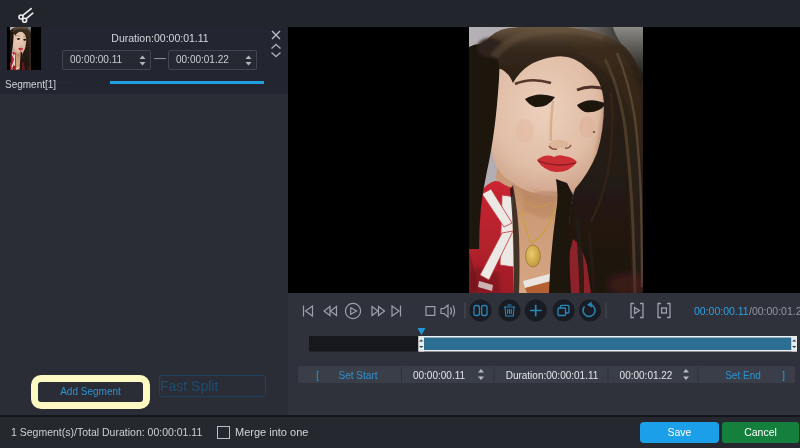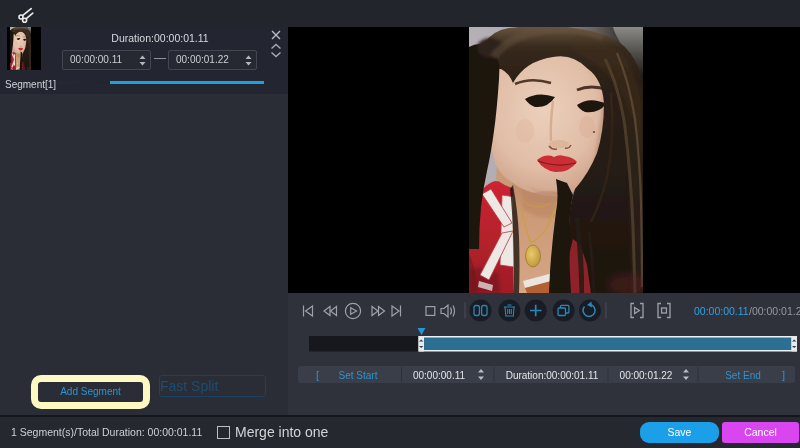--- a/index.html
+++ b/index.html
@@ -278,17 +278,17 @@
     <text x="254" y="12.5" font-family="Liberation Sans" font-size="10" fill="#e3e5e8" text-anchor="middle">Duration:00:00:01.11</text>
     <text x="348" y="12.5" font-family="Liberation Sans" font-size="10" fill="#e3e5e8" text-anchor="middle">00:00:01.22</text>
     <path d="M385 6.5 l3-3.5 3 3.5 Z M385 10.5 l3 3.5 3-3.5 Z" fill="#b9bcc2"></path>
     <text x="445" y="12.5" font-family="Liberation Sans" font-size="10" fill="#2f93cf" text-anchor="middle">Set End</text>
     <text x="484" y="12.5" font-family="Liberation Sans" font-size="11" fill="#2f93cf">]</text>
   </svg>
 
   <div class="abs" style="left:0;top:415px;width:800px;height:33px;background:#26282f;border-top:2px solid #15161c;box-sizing:border-box;"></div>
   <div class="abs" style="left:11px;top:417px;height:49px;line-height:31px;font-size:10.5px;color:#ced0d5;">1 Segment(s)/Total Duration: 00:00:01.11</div>
   <div class="abs" style="left:217px;top:426px;width:11px;height:11px;border:1px solid #bcbfc5;background:#26282f;"></div>
-  <div class="abs" style="left:235px;top:417px;height:31px;line-height:31px;font-size:14px;color:#d2d4d8;">Merge into one</div>
-  <div class="abs" style="left:640px;top:422px;width:79px;height:21px;background:#1b9fe8;border-radius:9px;text-align:center;line-height:21px;font-size:10.5px;color:#fff;">Save</div>
-  <div class="abs" style="left:722px;top:422px;width:77px;height:21px;background:#d946ef;border-radius:3px;text-align:center;line-height:21px;font-size:10.5px;color:#fff;">Cancel</div>
+  <div class="abs" style="left:235px;top:417px;height:31px;line-height:31px;font-size:11px;color:#d2d4d8;">Merge into one</div>
+  <div class="abs" style="left:640px;top:422px;width:79px;height:21px;background:#1b9fe8;border-radius:4px;text-align:center;line-height:21px;font-size:10.5px;color:#fff;">Save</div>
+  <div class="abs" style="left:722px;top:422px;width:77px;height:21px;background:#15803d;border-radius:3px;text-align:center;line-height:21px;font-size:10.5px;color:#fff;">Cancel</div>
 
 </div>
 
 </body></html>

